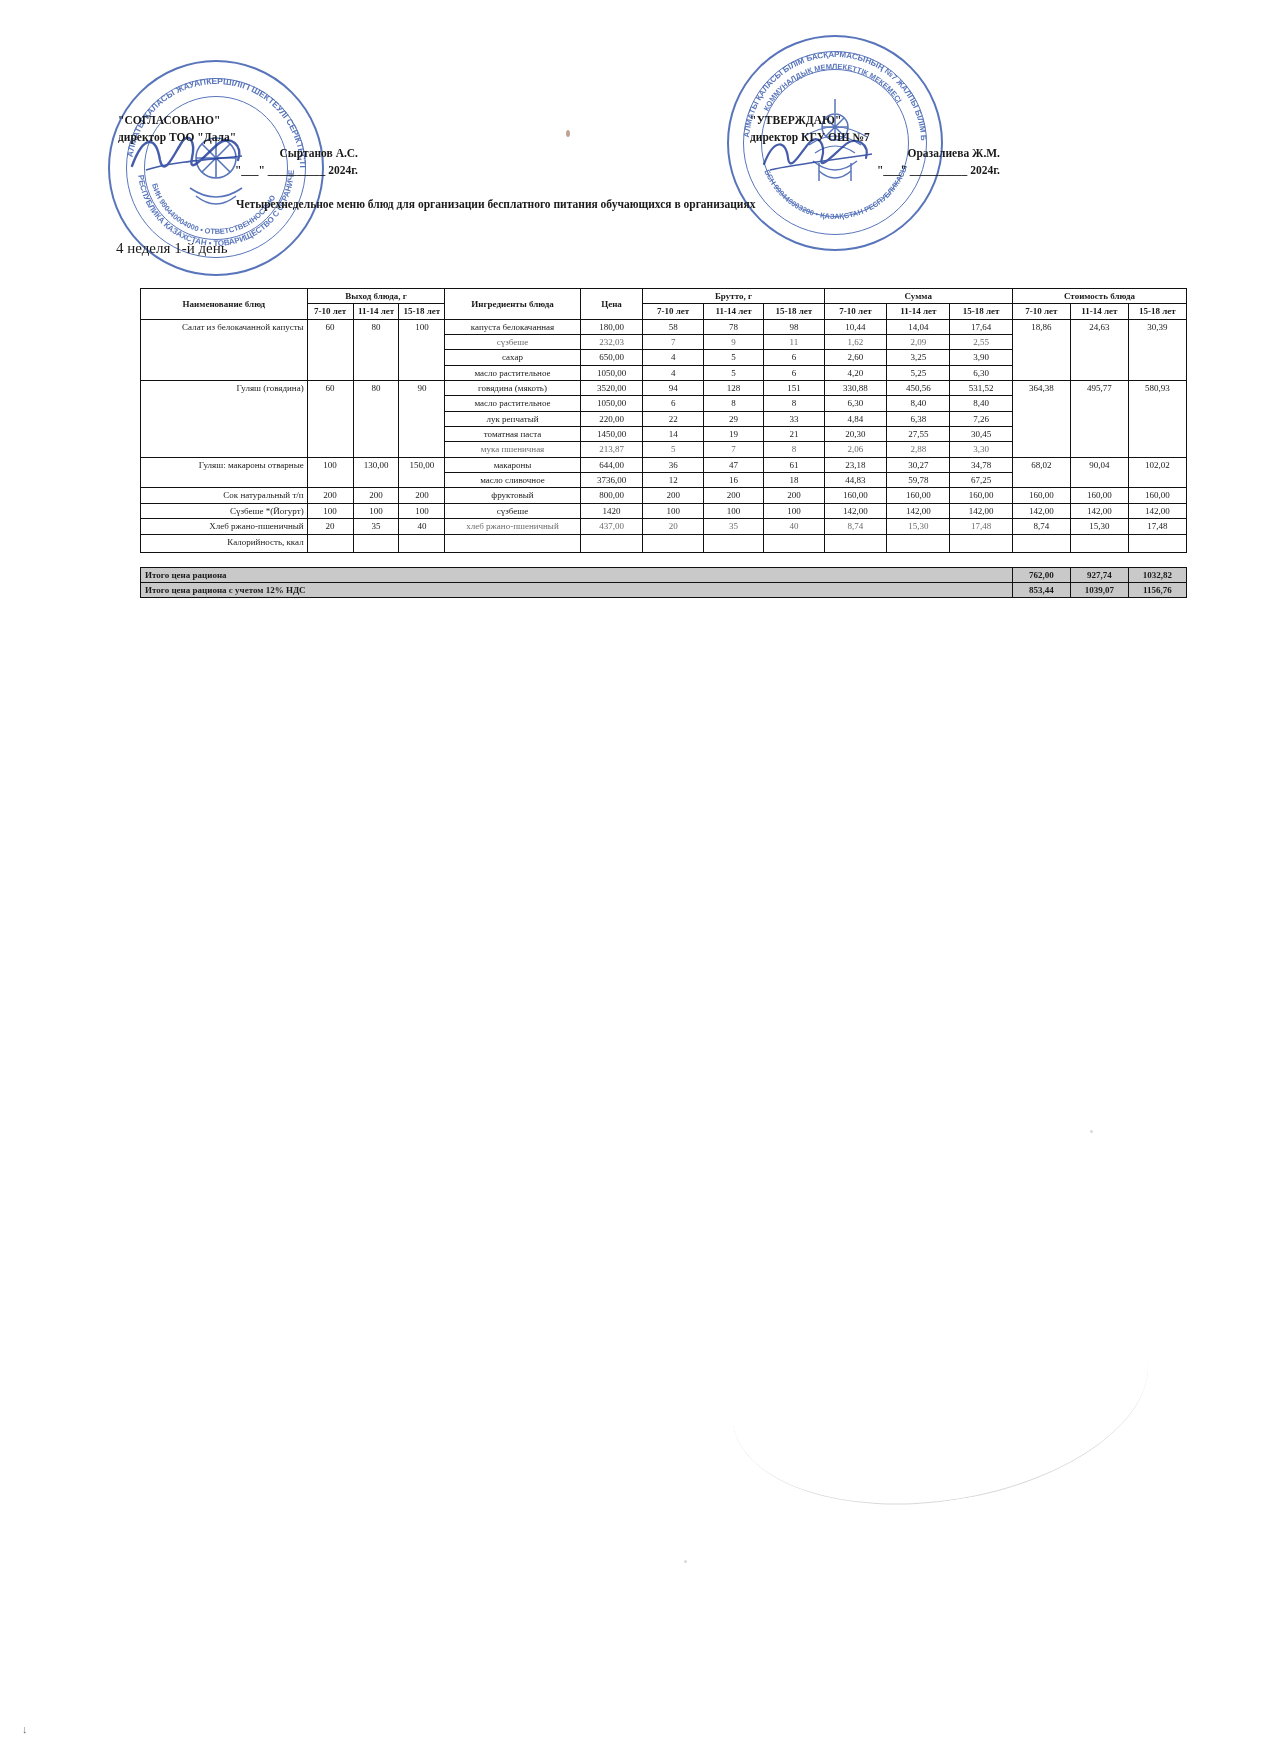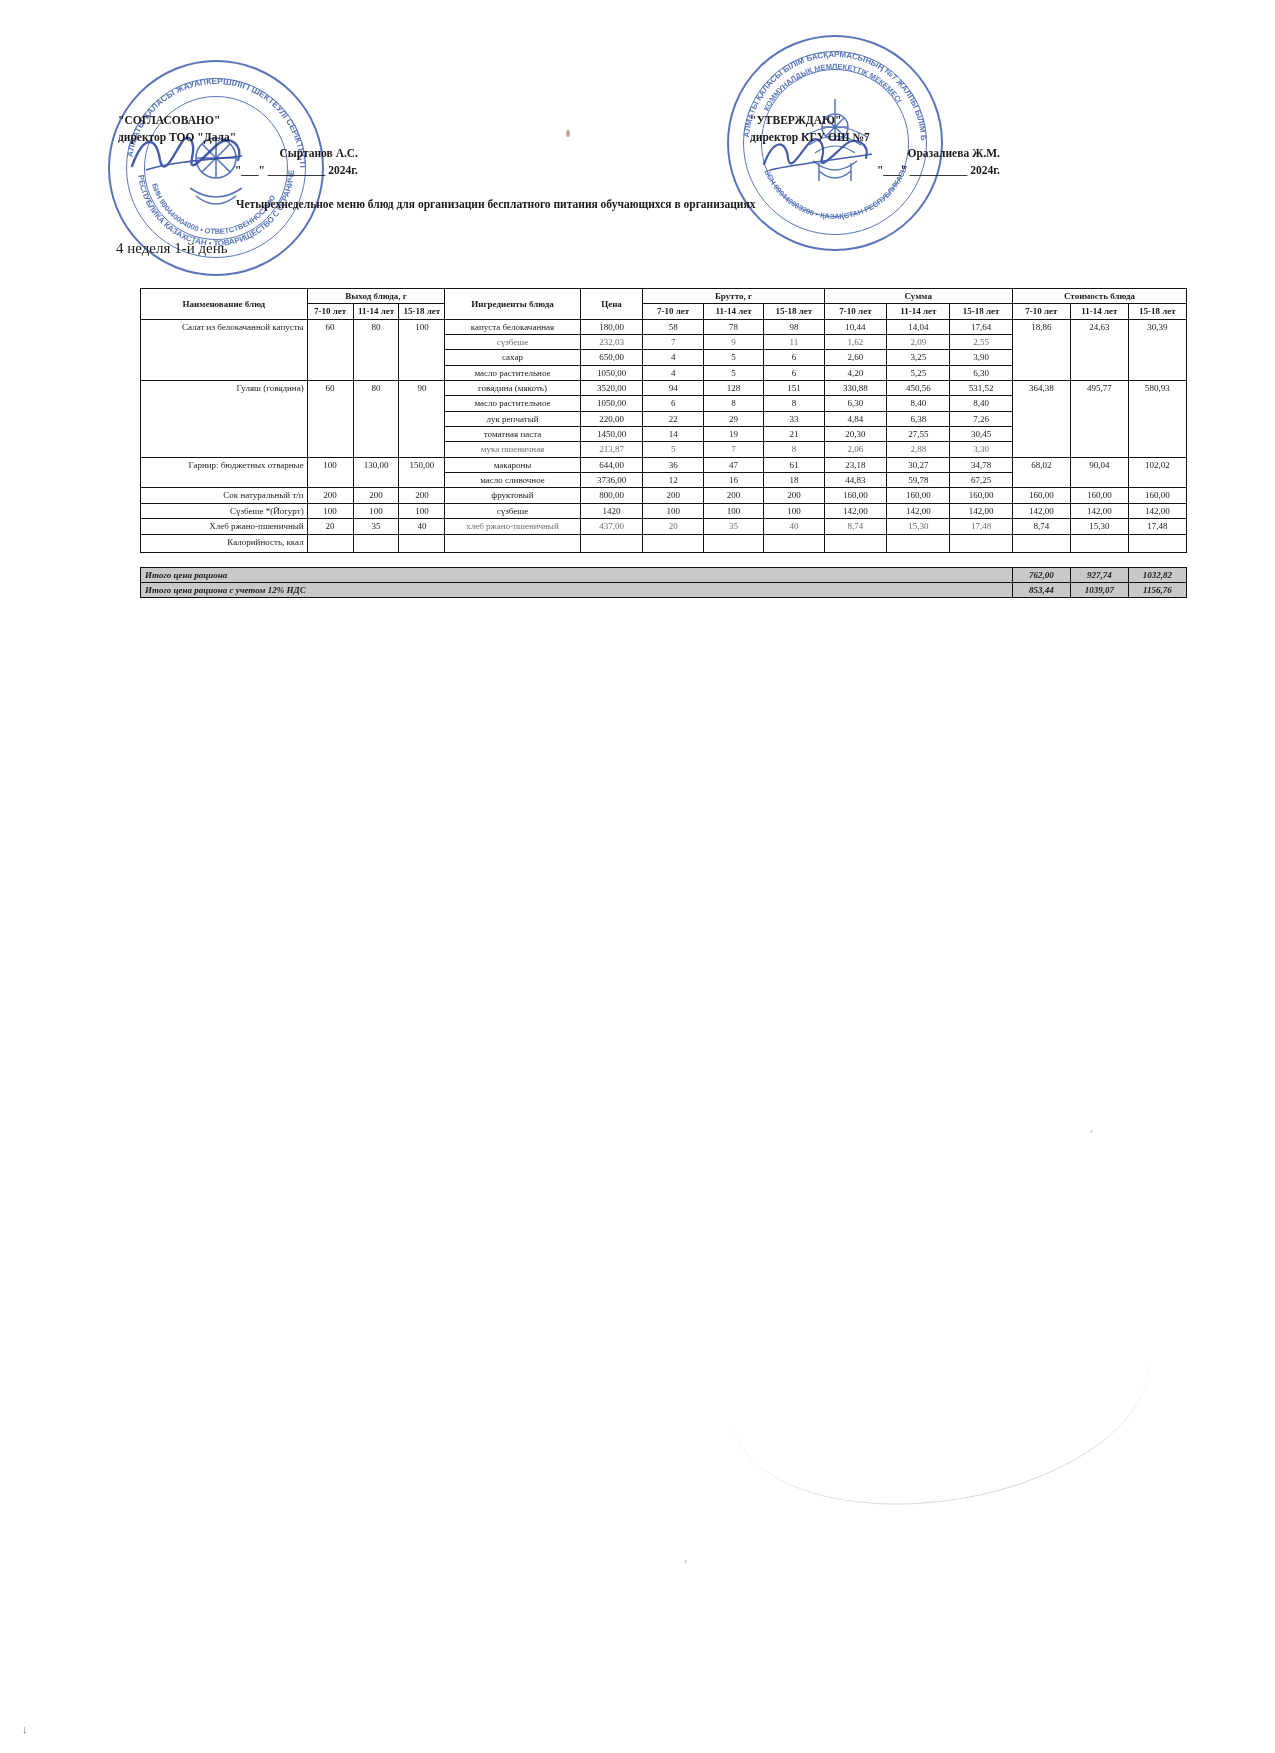--- a/index.html
+++ b/index.html
@@ -128,21 +128,20 @@
     font-weight: bold;
     font-size: 9px;
   }
   td.num { text-align: center; }
   td.name { text-align: right; }
   td.ing { text-align: center; padding-left: 4px; }
   .faint { color: #6b6b6b; }
 
   tr.totals td {
     background: #c9c9c9;
-    font-style: italic;
     font-weight: bold;
     font-size: 9px;
     text-align: center;
   }
   tr.totals td.lbl {
     text-align: left;
     padding-left: 4px;
   }
 
   .kcal-row td { height: 13px; }
@@ -406,21 +405,21 @@
         <td class="ing faint">мука пшеничная</td>
         <td class="num faint">213,87</td>
         <td class="num faint">5</td>
         <td class="num faint">7</td>
         <td class="num faint">8</td>
         <td class="num faint">2,06</td>
         <td class="num faint">2,88</td>
         <td class="num faint">3,30</td>
       </tr>
       <tr>
-        <td class="name" rowspan="2">Гарнир: бюджетных отварные</td>
+        <td class="name" rowspan="2">Гуляш: макароны отварные</td>
         <td class="num" rowspan="2">100</td>
         <td class="num" rowspan="2">130,00</td>
         <td class="num" rowspan="2">150,00</td>
         <td class="ing">макароны</td>
         <td class="num">644,00</td>
         <td class="num">36</td>
         <td class="num">47</td>
         <td class="num">61</td>
         <td class="num">23,18</td>
         <td class="num">30,27</td>

